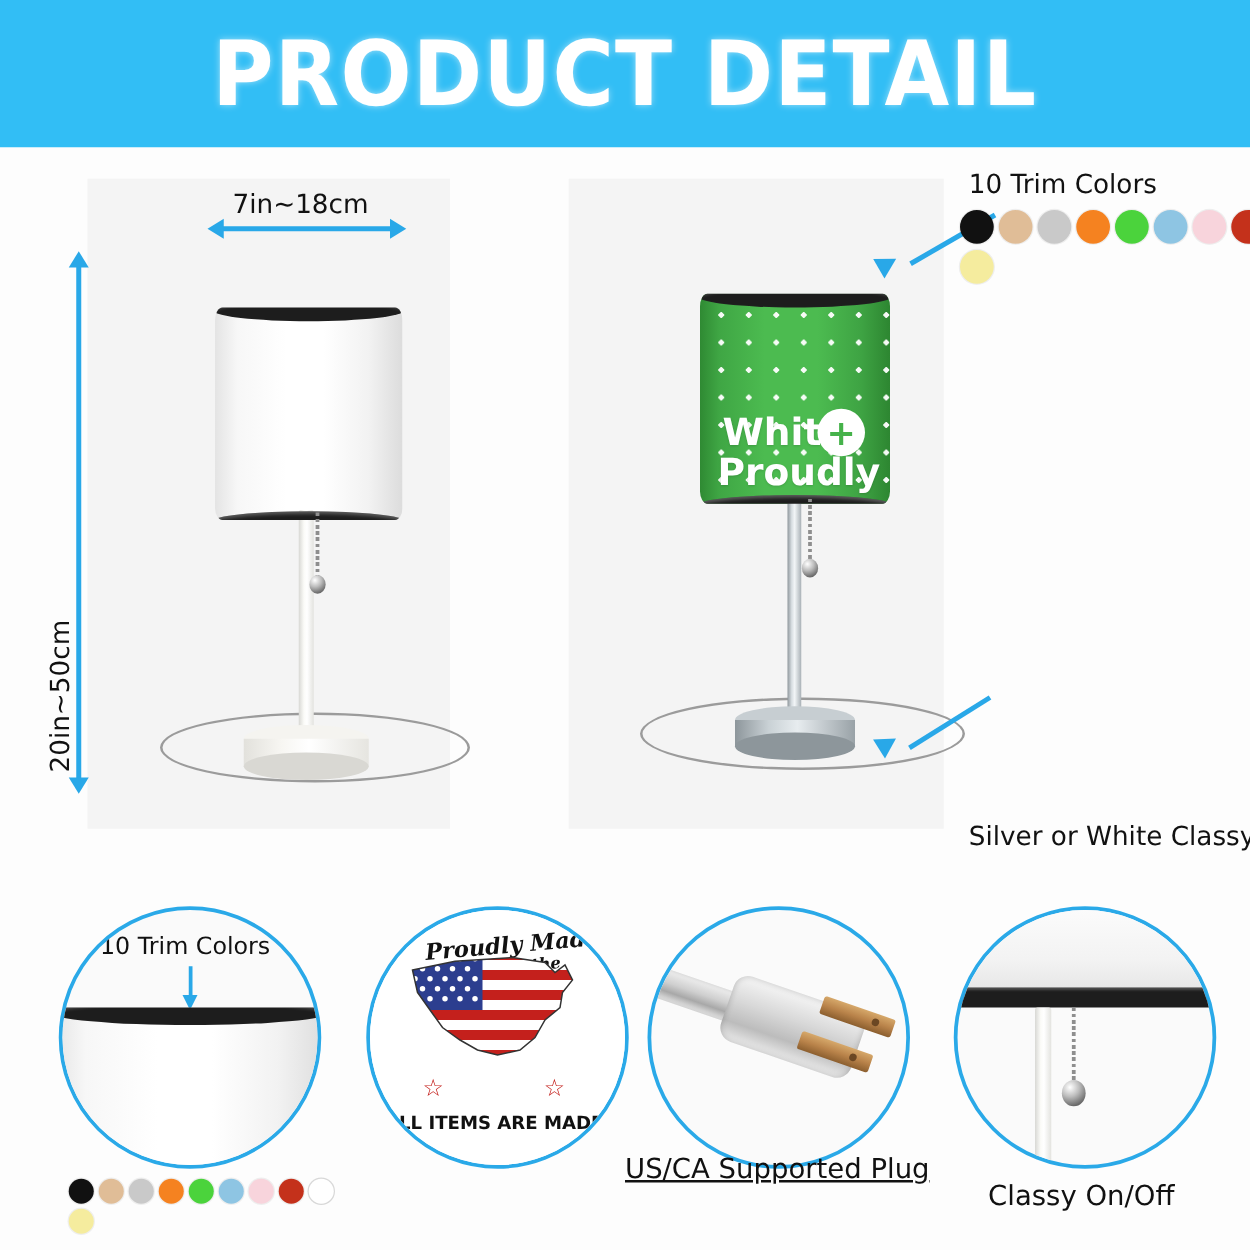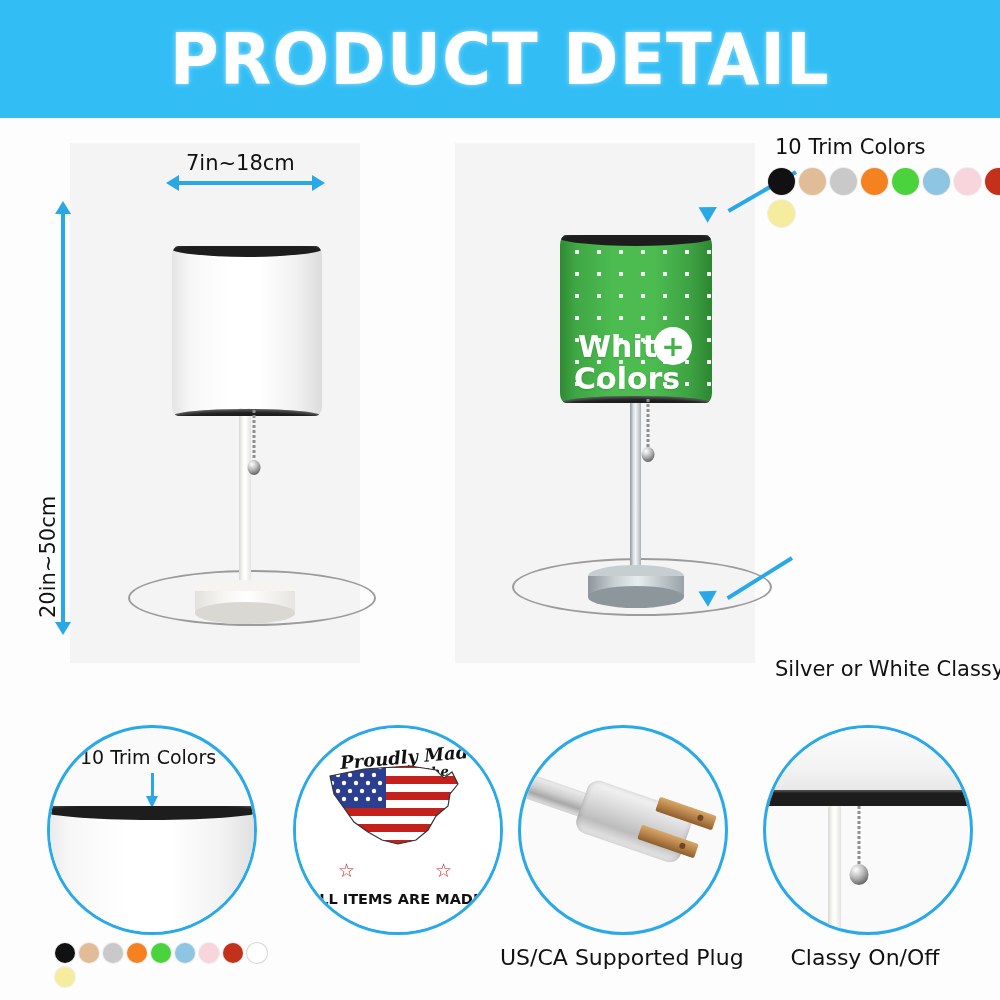--- a/index.html
+++ b/index.html
@@ -259,21 +259,21 @@
       <div class="pull-chain" style="left:93px; top:206px; width:30px; height:70px;">
         <div class="chain-line" style="height:50px;"></div>
         <div class="chain-ball" style="top:48px;"></div>
       </div>
 
       <div class="shade" style="left:20px; top:42px; width:152px; height:168px;">
         <div class="shade-body shade-green"></div>
         <div class="dots"></div>
         <div class="design-text" style="left:18px; top:97px; font-size:30px;">White</div>
         <div class="plus-badge" style="left:94px; top:92px; width:38px; height:38px; font-size:28px;">+</div>
-        <div class="design-text" style="left:14px; top:129px; font-size:30px;">Colors</div>
+        <div class="design-text" style="left:14px; top:129px; font-size:30px;">Proudly</div>
         <div class="trim-top"></div>
         <div class="trim-bottom"></div>
       </div>
     </div>
 
     <div class="note-text" style="left:775px; top:17px; font-size:21px;">10 Trim Colors</div>
 
     <div class="point-arrow" style="left:700px; top:48px; width:110px; height:46px;">
       <div class="shaft" style="left:96px; top:4px; width:78px; transform: rotate(150deg);"></div>
       <div class="head" style="left:2px; top:36px; transform: rotate(150deg);"></div>
@@ -390,21 +390,21 @@
   <div class="feature-circle" style="left:518px; top:725px; width:204px; height:204px;">
     <div class="plug-cord" style="left:-6px; top:57px; width:92px; height:25px; transform:rotate(19deg);"></div>
     <div class="plug-body" style="left:58px; top:66px; width:110px; height:55px; transform:rotate(19deg);"></div>
     <div class="plug-blade" style="left:135px; top:78px; width:60px; height:15px; transform:rotate(19deg);">
       <div class="plug-hole" style="left:42px; top:4px;"></div>
     </div>
     <div class="plug-blade" style="left:117px; top:106px; width:60px; height:15px; transform:rotate(19deg);">
       <div class="plug-hole" style="left:42px; top:4px;"></div>
     </div>
   </div>
-  <div class="feature-caption" style="left:500px; top:945px; width:240px;">US/CA Supported Plug</div>
+  <div class="feature-caption" style="left:500px; top:923px; width:240px;text-decoration:underline;">US/CA Supported Plug</div>
 
   <div class="feature-circle" style="left:763px; top:725px; width:204px; height:204px;">
     <div style="position:absolute; left:-20px; top:-20px; width:250px; height:85px;
                 background:linear-gradient(180deg,#ffffff 0%,#f3f3f3 70%,#e6e6e6 100%);"></div>
     <div style="position:absolute; left:-14px; top:62px; width:240px; height:16px;
                 background:#1d1d1d; border-radius:3px;
                 box-shadow: inset 0 2px 2px rgba(255,255,255,0.22);"></div>
     <div class="pole pole-white" style="left:62px; top:78px; width:13px; height:128px;"></div>
     <div class="pull-chain" style="left:78px; top:78px; width:30px; height:90px;">
       <div class="chain-line" style="height:62px;"></div>

